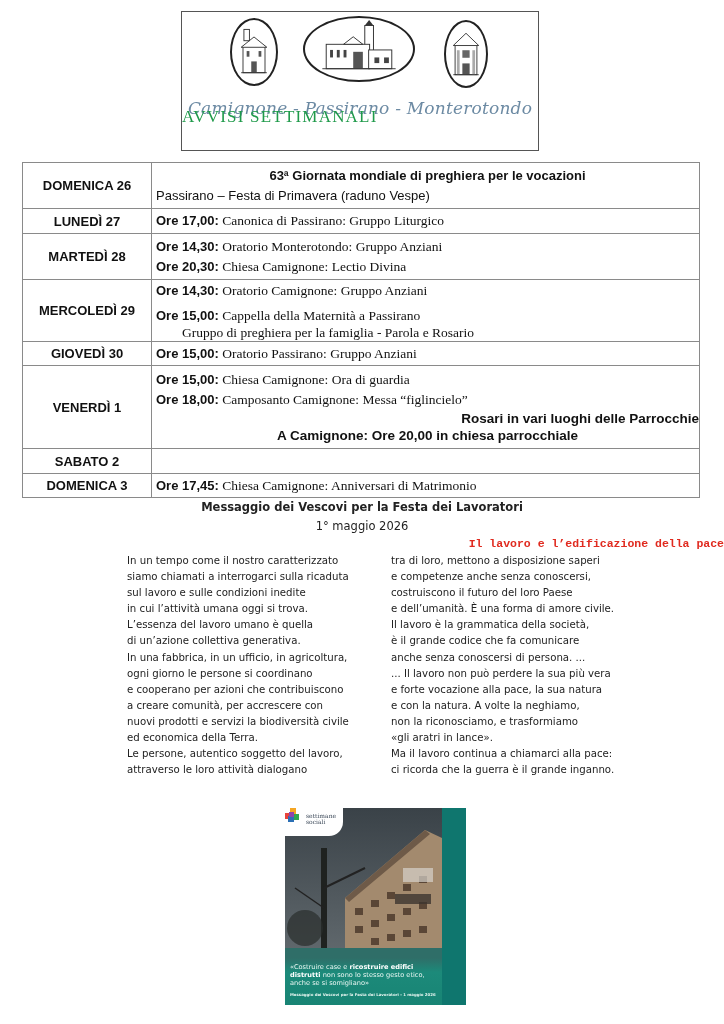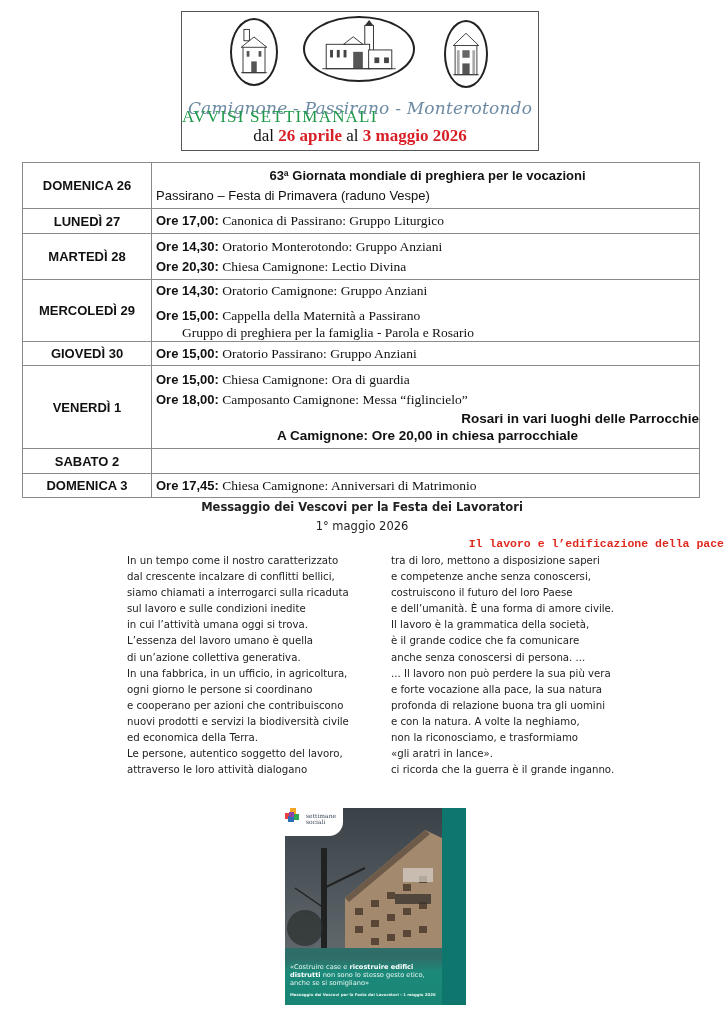--- a/index.html
+++ b/index.html
@@ -87,23 +87,20 @@
         <rect x="18" y="30" width="8" height="8" fill="#666"></rect>
         <rect x="18" y="44" width="8" height="12" fill="#555"></rect>
         <rect x="12" y="30" width="3" height="26" fill="#aaa"></rect>
         <rect x="29" y="30" width="3" height="26" fill="#aaa"></rect>
         <line x1="8" y1="56" x2="36" y2="56" stroke="#333" stroke-width="1"></line>
       </svg>
     </div>
   </div>
   <div class="towns">Camignone - Passirano - Monterotondo</div>
   <div class="avvisi">AVVISI SETTIMANALI</div>
-  <div class="dates">
-    <span>dal </span><span class="red">26 aprile</span><span> al </span><span class="red">3 maggio 2026</span>
-  </div>
 </div>
 
 <table class="schedule">
   <tbody>
       <tr style="height:46px;">
     <td class="day">DOMENICA 26</td>
     <td class="events">
       <div class="center-bold" style="font-size:13px; line-height:20px;">63ª Giornata mondiale di preghiera per le vocazioni</div>
       <div class="sans" style="line-height:20px;">Passirano – Festa di Primavera (raduno Vespe)</div>
     </td>
@@ -156,49 +153,49 @@
   </tr>
 </tbody>
   </table>
 
 <div class="msg-title">Messaggio dei Vescovi per la Festa dei Lavoratori</div>
 <div class="msg-date">1° maggio 2026</div>
 <div class="msg-sub">Il lavoro e l’edificazione della pace</div>
 
 <div class="col col-left">
   <div>In un tempo come il nostro caratterizzato</div>
-  <div>dal crescente incalzare di conflitti bellici,</div>
   <div>siamo chiamati a interrogarci sulla ricaduta</div>
   <div>sul lavoro e sulle condizioni inedite</div>
   <div>in cui l’attività umana oggi si trova.</div>
   <div>L’essenza del lavoro umano è quella</div>
   <div>di un’azione collettiva generativa.</div>
   <div>In una fabbrica, in un ufficio, in agricoltura,</div>
   <div>ogni giorno le persone si coordinano</div>
   <div>e cooperano per azioni che contribuiscono</div>
+  <div>a creare comunità, per accrescere con</div>
   <div>nuovi prodotti e servizi la biodiversità civile</div>
   <div>ed economica della Terra.</div>
   <div>Le persone, autentico soggetto del lavoro,</div>
   <div>attraverso le loro attività dialogano</div>
 </div>
 
 <div class="col col-right">
   <div>tra di loro, mettono a disposizione saperi</div>
   <div>e competenze anche senza conoscersi,</div>
   <div>costruiscono il futuro del loro Paese</div>
   <div>e dell’umanità. È una forma di amore civile.</div>
   <div>Il lavoro è la grammatica della società,</div>
   <div>è il grande codice che fa comunicare</div>
   <div>anche senza conoscersi di persona. ...</div>
   <div>... Il lavoro non può perdere la sua più vera</div>
   <div>e forte vocazione alla pace, la sua natura</div>
-  <div>profonda di relazione buona tra gli uomini</div>
   <div>e con la natura. A volte la neghiamo,</div>
   <div>non la riconosciamo, e trasformiamo</div>
   <div>«gli aratri in lance».</div>
+  <div>Ma il lavoro continua a chiamarci alla pace:</div>
   <div>ci ricorda che la guerra è il grande inganno.</div>
 </div>
 
 <div class="poster">
   <svg width="157" height="197" viewBox="0 0 157 197">
     <defs>
       <linearGradient id="sky" x1="0" y1="0" x2="0" y2="1">
         <stop offset="0" stop-color="#3a4248"></stop>
         <stop offset="1" stop-color="#6e767a"></stop>
       </linearGradient>

